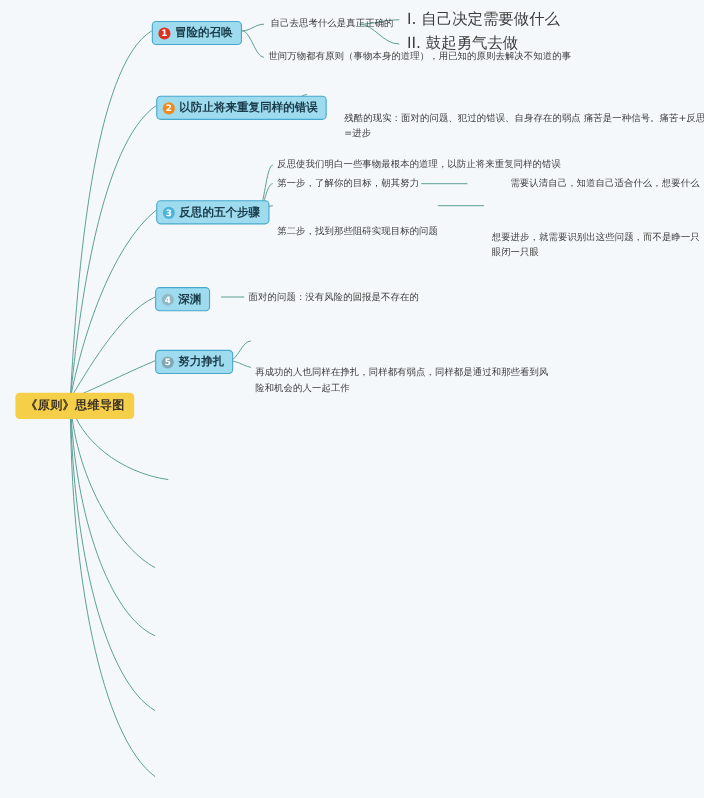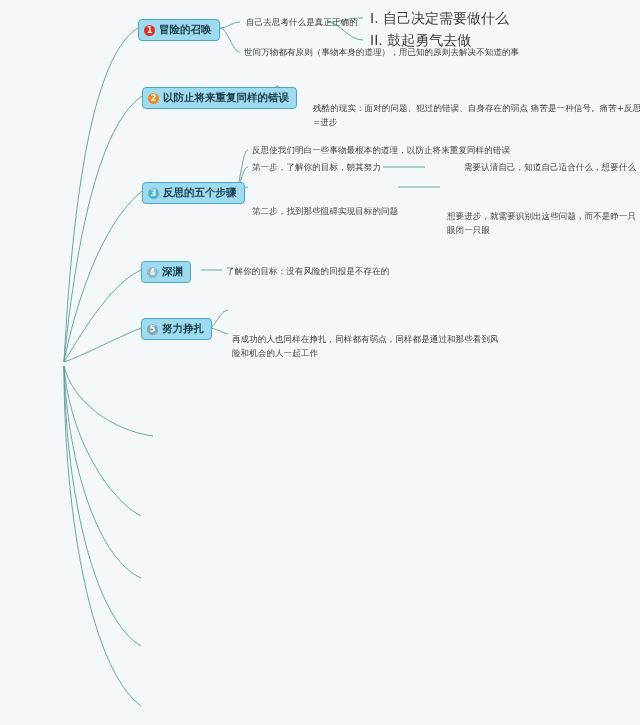--- a/index.html
+++ b/index.html
@@ -133,20 +133,23 @@
 
       <path d="M 398 187 L 440 187"></path>
 
       <path d="M 201 270 L 222 270"></path>
 
       <path d="M 208 328 C 216 328 220 310 228 310"></path>
       <path d="M 208 328 C 216 328 220 332 228 334"></path>
     </g>
   </svg>
 
+  <div class="node root-node">
+    <span>《原则》思维导图</span>
+  </div>
 
   <div class="node branch-node" style="left:138px; top:19px;">
     <span class="badge badge-1">1</span>
     <span>冒险的召唤</span>
   </div>
 
   <div class="leaf" style="left:246px; top:15px;">自己去思考什么是真正正确的</div>
 
   <div class="roman" style="left:370px; top:12px;">I. 自己决定需要做什么</div>
 
@@ -175,21 +178,21 @@
 
   <div class="leaf" style="left:252px; top:180px;margin-top:24px;">第二步，找到那些阻碍实现目标的问题</div>
 
   <div class="leaf" style="left:447px; top:180px;margin-top:29px;">想要进步，就需要识别出这些问题，而不是睁一只眼闭一只眼</div>
 
   <div class="node branch-node" style="left:141px; top:261px;">
     <span class="badge badge-4">4</span>
     <span>深渊</span>
   </div>
 
-  <div class="leaf" style="left:226px; top:264px;">了解你的目标：没有风险的回报是不存在的</div>
+  <div class="leaf" style="left:226px; top:264px;">面对的问题：没有风险的回报是不存在的</div>
 
   <div class="node branch-node" style="left:141px; top:318px;">
     <span class="badge badge-5">5</span>
     <span>努力挣扎</span>
   </div>
 
   <div class="leaf wrapped" style="left:232px; top:301px; width:270px;margin-top:31px;">再成功的人也同样在挣扎，同样都有弱点，同样都是通过和那些看到风险和机会的人一起工作</div>
 
 </div>
 

